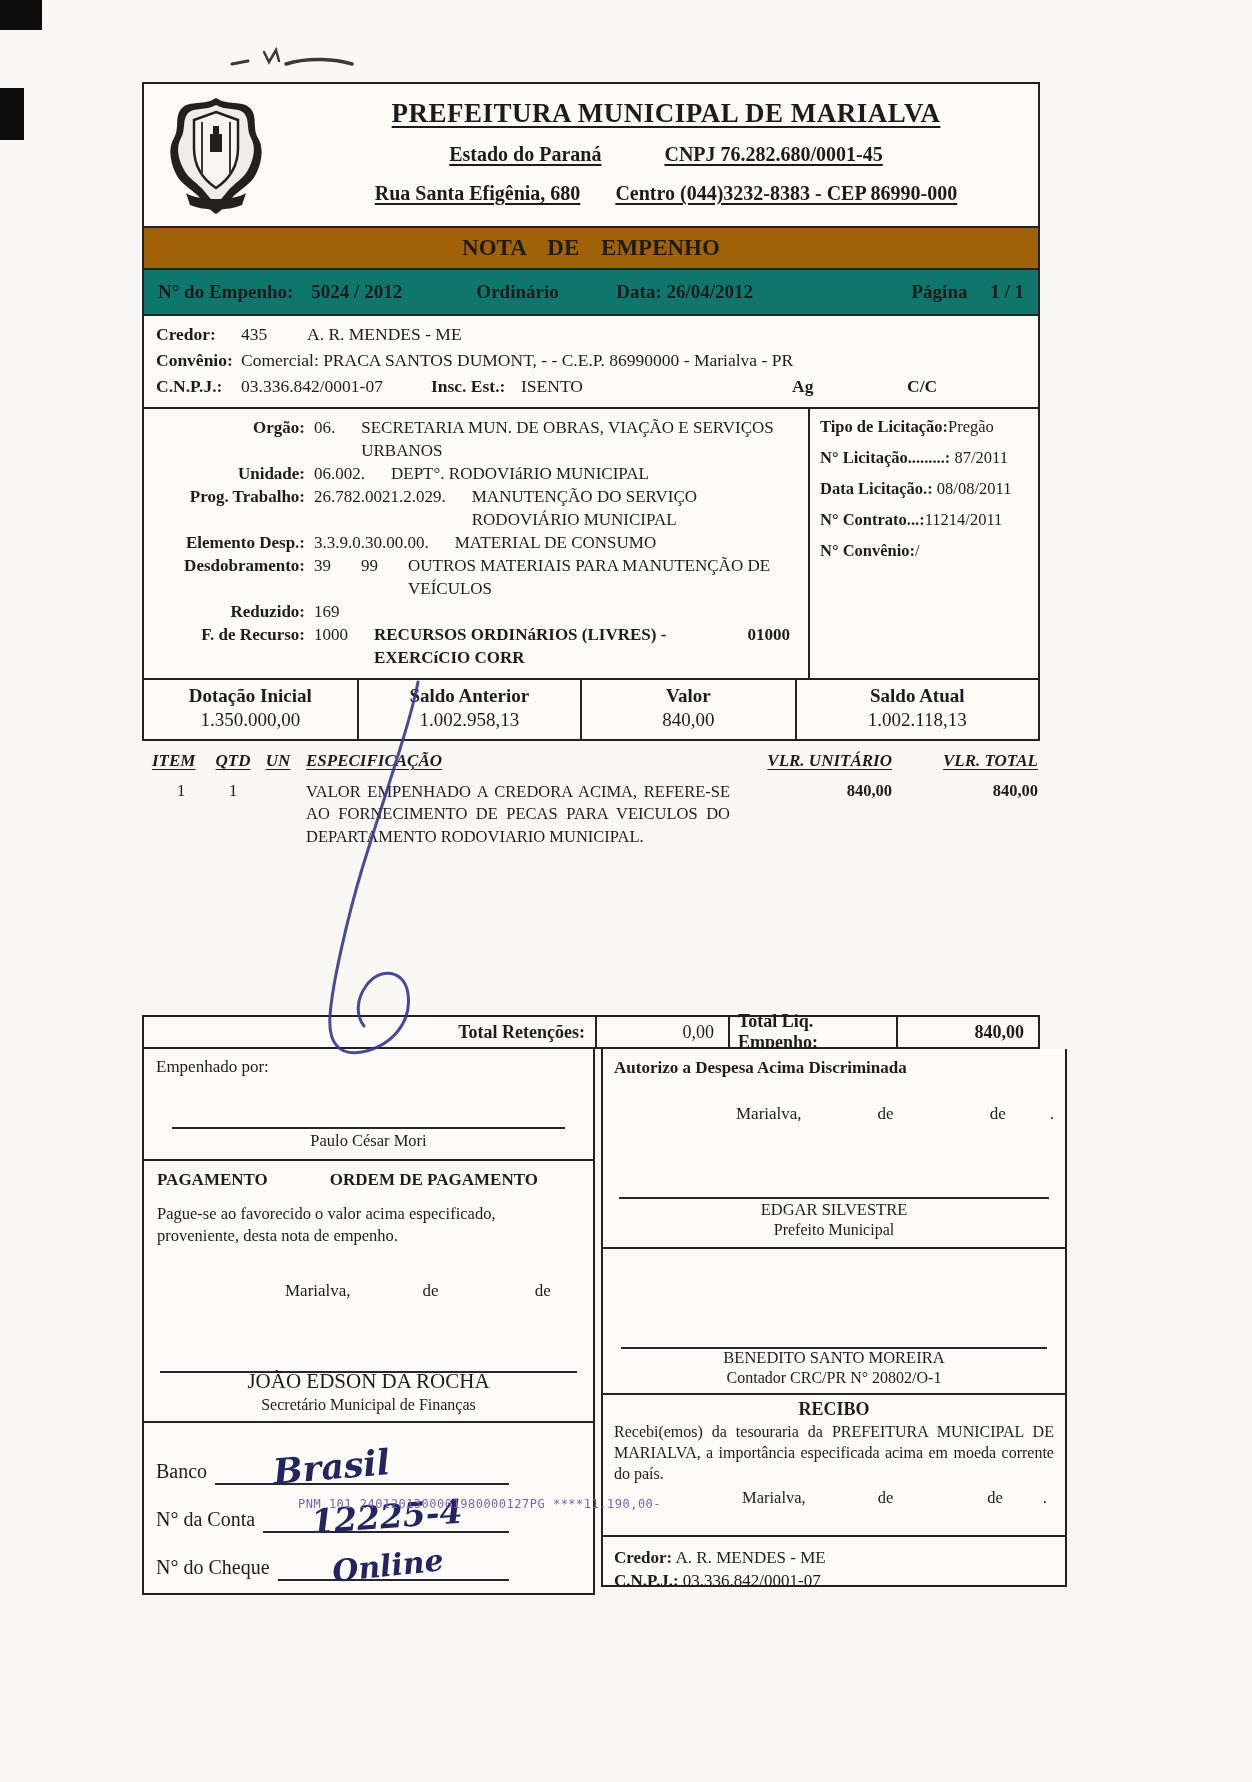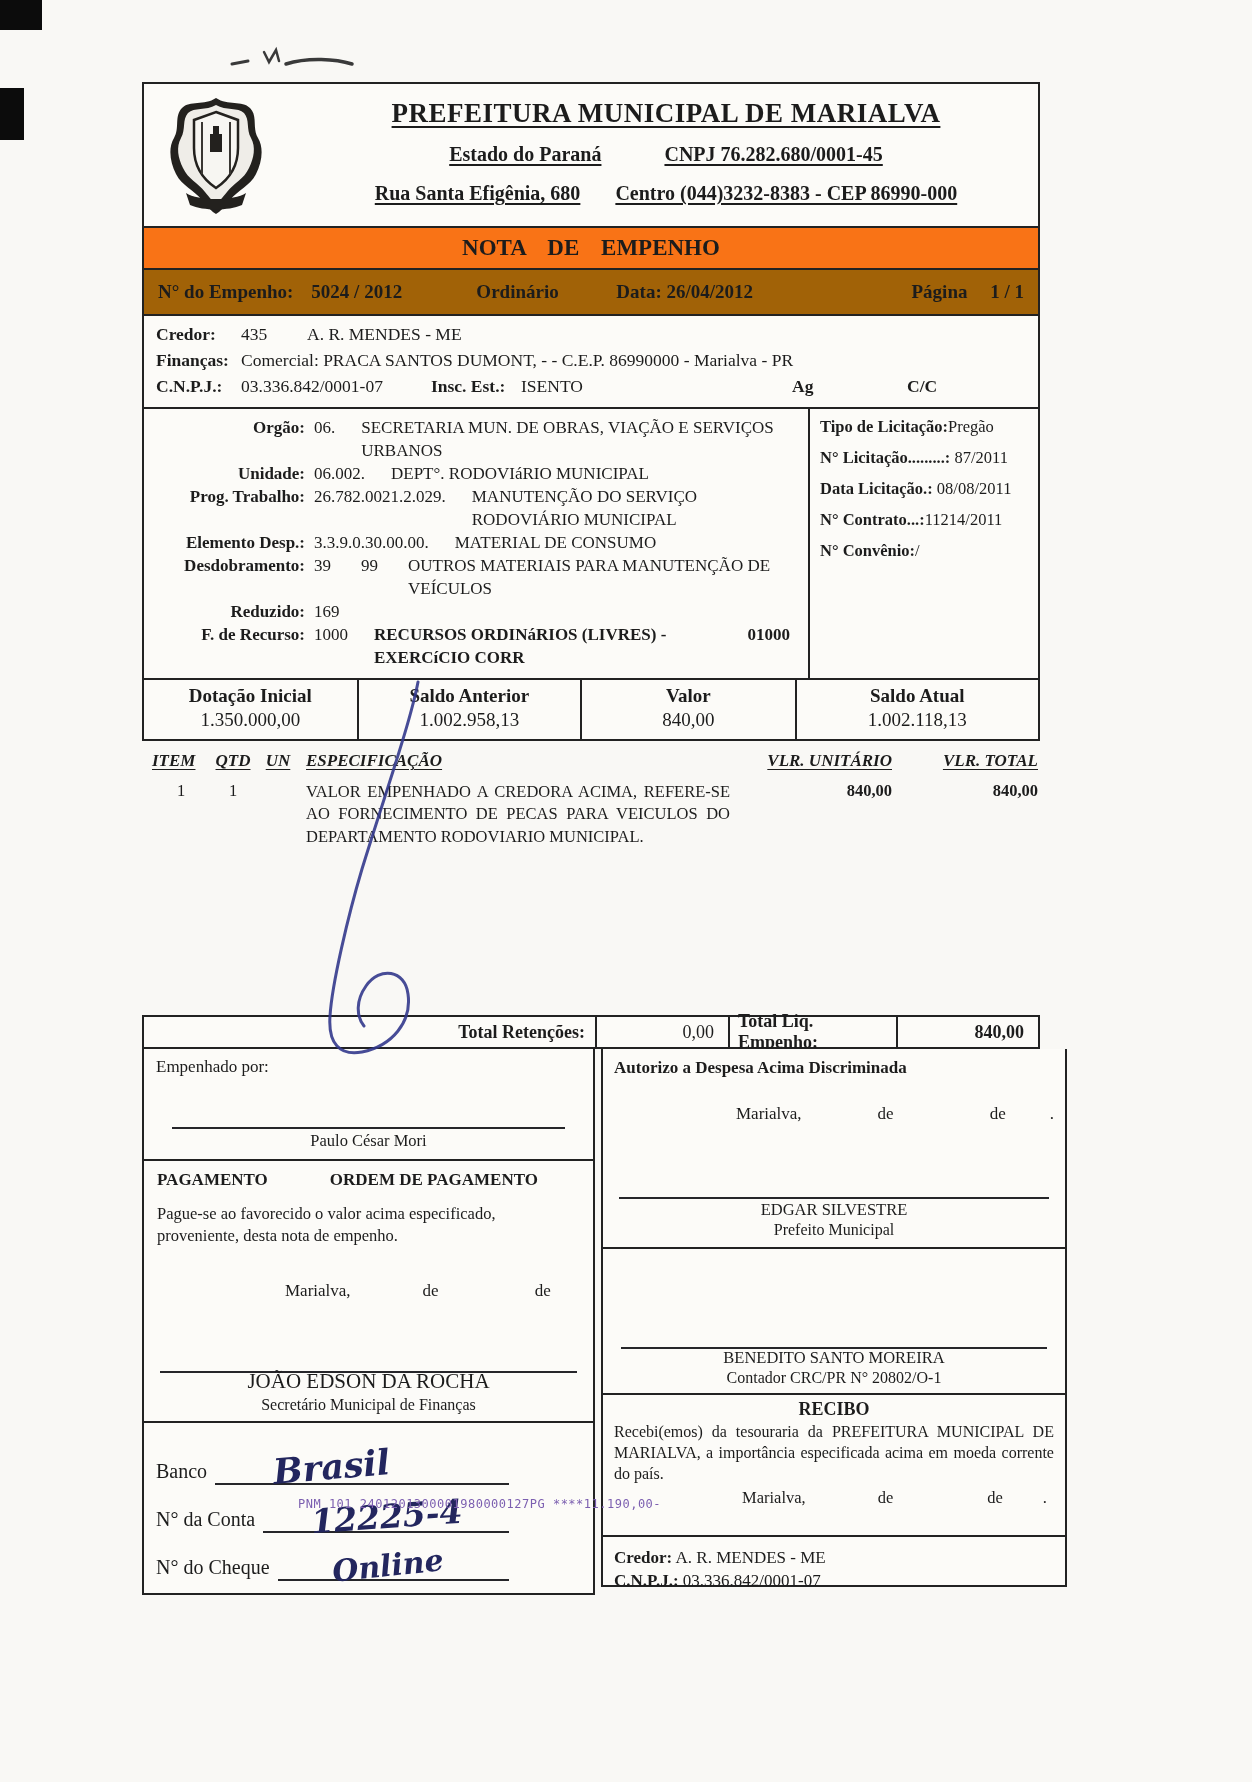--- a/index.html
+++ b/index.html
@@ -24,25 +24,25 @@
   .h-lines { margin-left:150px; text-align:center; padding-top:14px; }
   .h-title { font-size:27px; font-weight:bold; text-decoration:underline; text-underline-offset:4px; letter-spacing:.5px; }
   .h-line2 { margin-top:14px; font-size:20px; font-weight:bold; }
   .h-line2 span { text-decoration:underline; text-underline-offset:3px; }
   .h-line2 .gap { margin-left:58px; }
   .h-line3 { margin-top:16px; font-size:20px; font-weight:bold; }
   .h-line3 span { text-decoration:underline; text-underline-offset:3px; }
   .h-line3 .gap { margin-left:30px; }
 
   .title-bar { border:2px solid #222; border-top:none; text-align:center; font-weight:bold;
-    font-size:23px; padding:7px 0; word-spacing:16px; background:#f97316; }
+    font-size:23px; padding:7px 0; word-spacing:16px; background:#a16207; }
 
   
   .empenho-row { border:2px solid #222; border-top:none; display:flex; align-items:center;
-    font-size:19px; font-weight:bold; height:46px; padding:0 14px; background:#a16207; }
+    font-size:19px; font-weight:bold; height:46px; padding:0 14px; background:#0f766e; }
   .e-num { margin-left:18px; width:165px; }
   .e-ord { width:140px; }
   .e-data { }
   .e-pag { margin-left:auto; }
   .e-pag .pg { margin-left:18px; }
 
   
   .credor-box { border:2px solid #222; border-top:none; padding:8px 12px 10px; font-size:17.5px; background:#fcfbf8; }
   .c-row { display:flex; margin-bottom:5px; }
   .c-row:last-child { margin-bottom:0; }
@@ -219,21 +219,21 @@
     </span>
   </div>
 
   <div class="credor-box">
     <div class="c-row">
       <span class="c-lbl">Credor:</span>
       <span class="c-code">435</span>
       <span>A. R. MENDES - ME</span>
     </div>
     <div class="c-row">
-      <span class="c-lbl">Finanças:</span>
+      <span class="c-lbl">Convênio:</span>
       <span>Comercial: PRACA SANTOS DUMONT, - - C.E.P. 86990000 - Marialva - PR</span>
     </div>
     <div class="c-row">
       <span class="c-lbl">C.N.P.J.:</span>
       <span class="c-cnpj">03.336.842/0001-07</span>
       <span class="c-insclbl">Insc. Est.:</span>
       <span class="c-inscval">ISENTO</span>
       <span class="c-ag">Ag</span>
       <span class="c-cc">C/C</span>
     </div>

